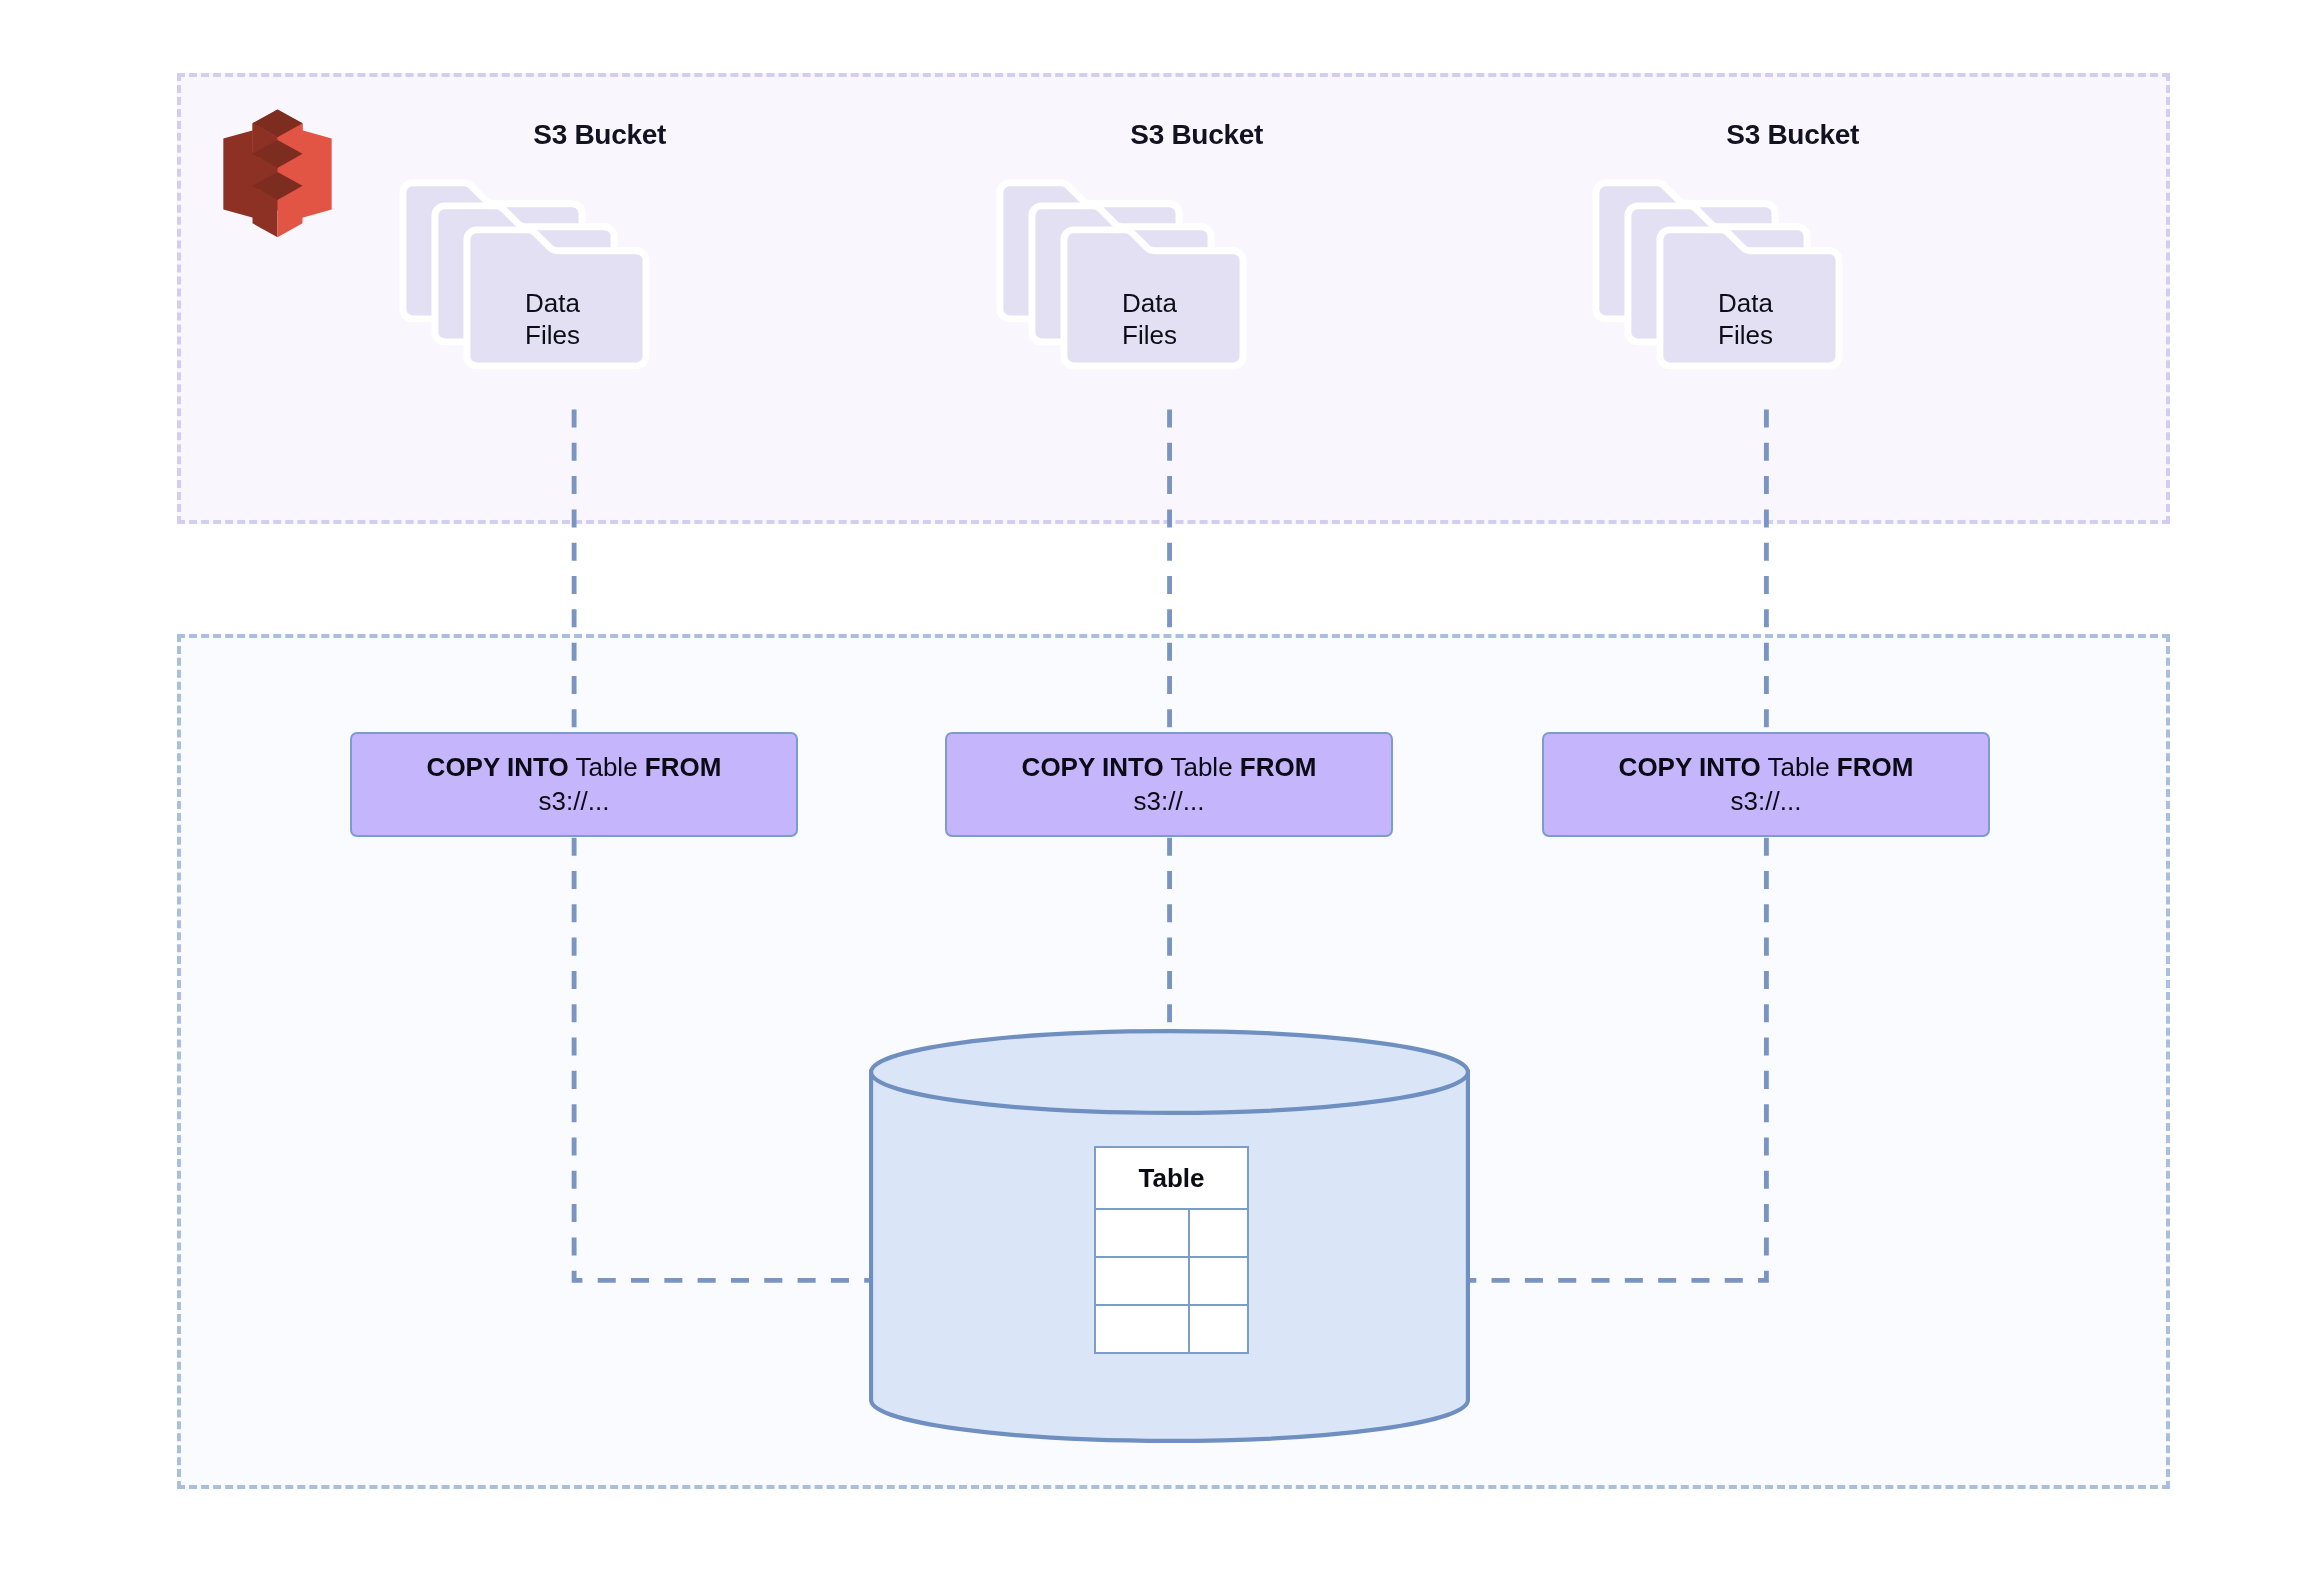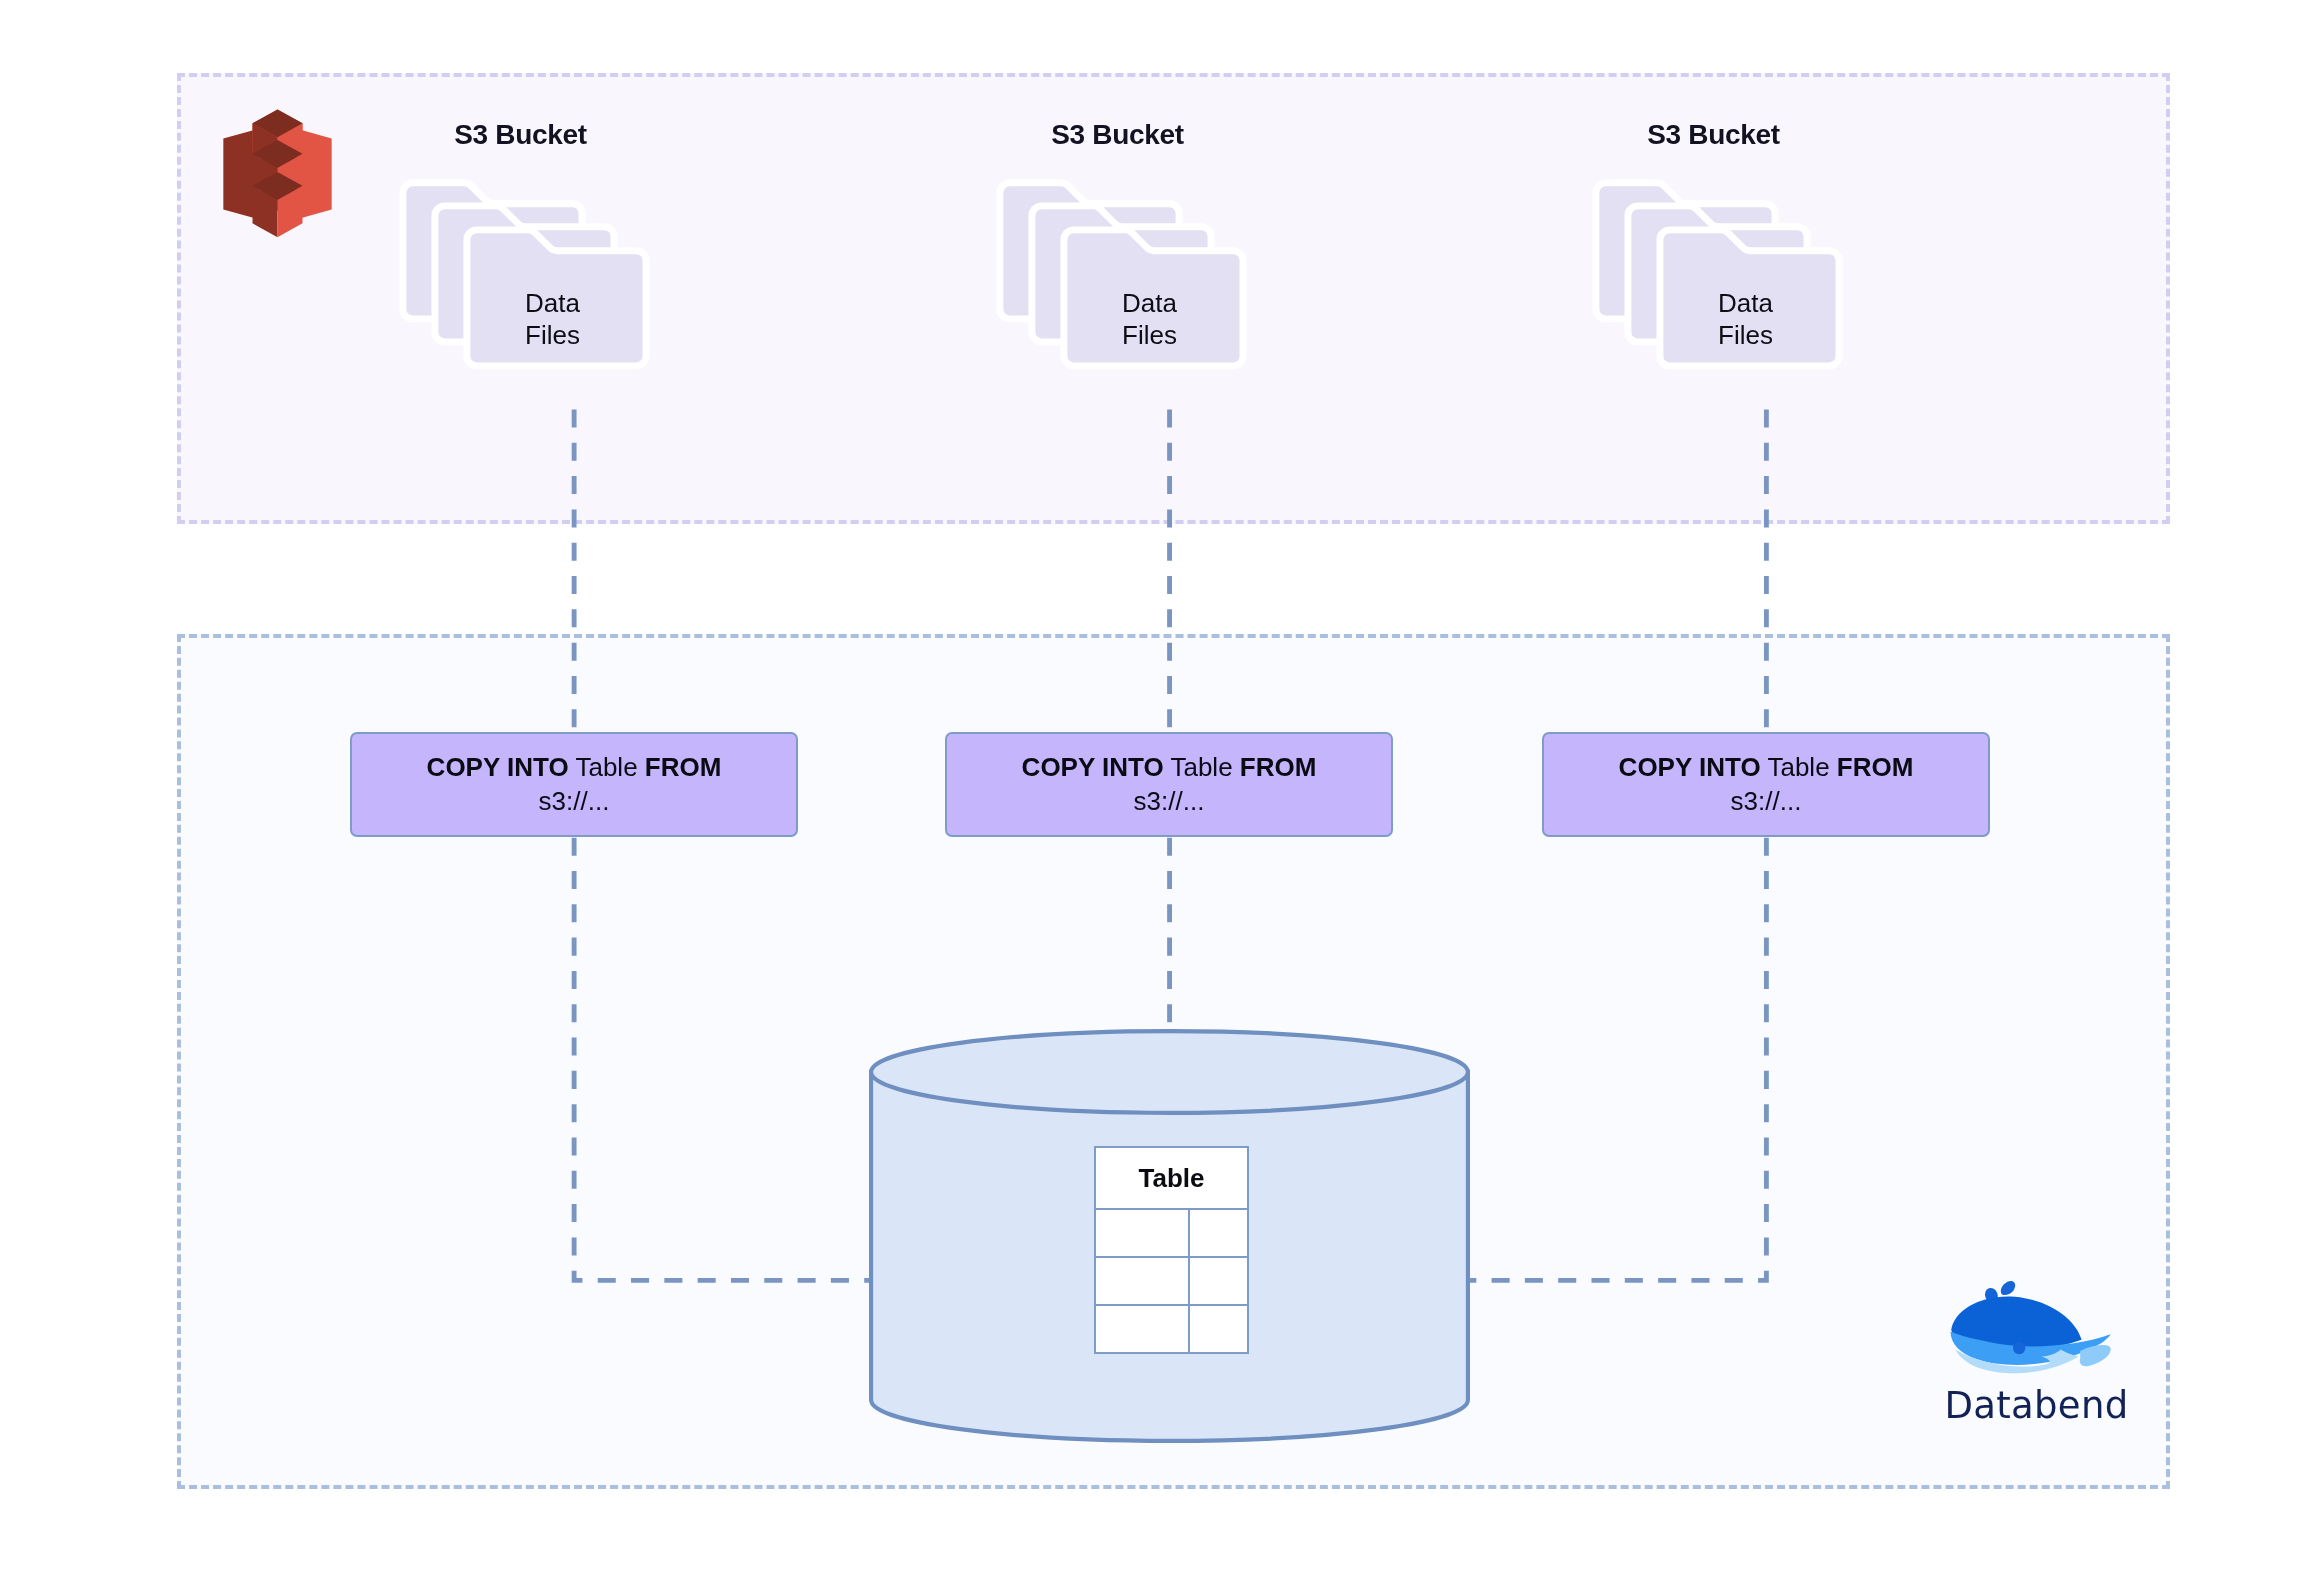--- a/index.html
+++ b/index.html
@@ -20,21 +20,21 @@
     background:#fafbfe;
     border:4.2px dashed #aabfde;
   }
 
   
   .s3-logo{position:absolute;left:215px;top:108px;width:125px;height:132px;}
 
   
   .bucket{position:absolute;width:291px;}
   .bucket-label{
-    text-align:center;font-size:28px;font-weight:bold;color:#121222;
+    text-align:right;font-size:28px;font-weight:bold;color:#121222;
     letter-spacing:-0.3px;line-height:1;
   }
   .folder-stack{position:relative;width:250px;height:229px;margin:30.5px auto 0;}
   .folder{position:absolute;width:186px;height:139px;}
   .folder svg{display:block;width:100%;height:100%;overflow:visible;}
   .f1{left:0px;  top:0px;}
   .f2{left:32px; top:23.6px;}
   .f3{left:64px; top:47px;}
   .folder-text{
     position:absolute;left:64px;top:61px;width:186px;height:139px;
@@ -259,33 +259,15 @@
     <div class="tbl-row">
       <div class="tbl-cell"></div>
       <div class="tbl-cell"></div>
     </div>
     <div class="tbl-row">
       <div class="tbl-cell"></div>
       <div class="tbl-cell"></div>
     </div>
   </div>
 
-  <div class="brand">
-    <svg width="229" height="104" viewBox="0 0 330 150">
-
-      <path d="M118,12 c8,-8 18,-6 16,4 c-2,9 -12,13 -18,11 c-4,-2 -3,-10 2,-15 z" fill="#1565d8"></path>
-      <ellipse cx="100" cy="28" rx="9" ry="11" fill="#1565d8" transform="rotate(-20 100 28)"></ellipse>
-
-      <path d="M42,78 c4,-30 46,-52 92,-48 c52,5 88,34 96,62 c-38,14 -96,18 -140,12 C60,100 46,90 42,78 z" fill="#0b62d6"></path>
-
-      <path d="M41,80 c0,18 14,32 38,40 c44,15 120,10 174,-20 c9,-5 16,-11 19,-16 c-44,16 -112,22 -160,14 C78,92 54,86 41,80 z" fill="#3d9ef5"></path>
-
-      <path d="M48,106 c10,20 38,32 74,34 c38,2 78,-8 104,-24 c-10,-2 -20,-6 -26,-10 c-6,6 -18,10 -28,10 c14,4 16,10 4,12 c-40,8 -96,-2 -128,-22 z" fill="#b3dcfb"></path>
-
-      <path d="M228,108 c12,-6 26,-10 38,-8 c6,1 8,6 4,12 c-6,9 -20,16 -32,18 c-8,1 -12,-4 -10,-11 z" fill="#8ecbf9"></path>
-
-      <circle cx="140" cy="104" r="9" fill="#1565d8"></circle>
-    </svg>
-    <div class="brand-word">Databend</div>
-  </div>
 
 </div>
 
 
 </body></html>

